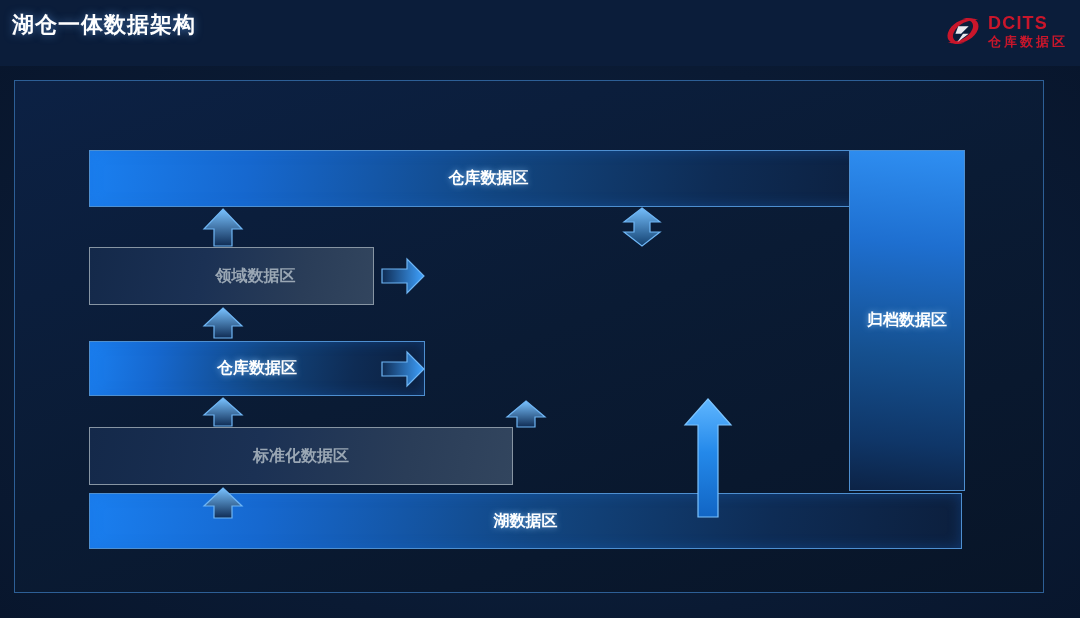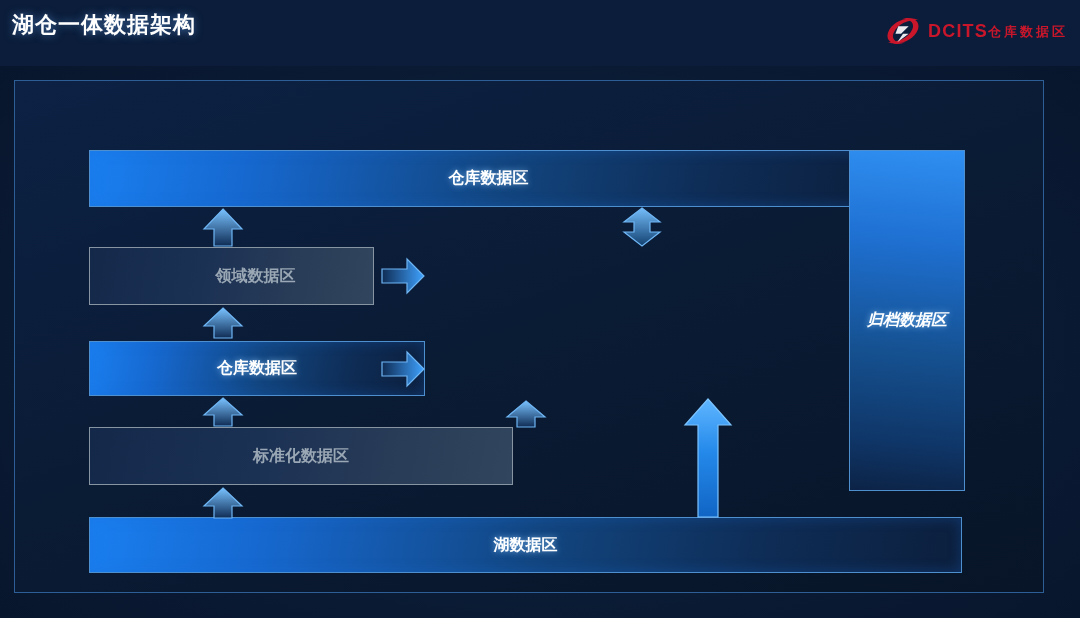--- a/index.html
+++ b/index.html
@@ -22,21 +22,21 @@
     background:#0b1d3a;
   }
   #page-title {
     position:absolute; left:12px; top:10px;
     font-size:22px; font-weight:bold; color:#ffffff;
     letter-spacing:1px;
     text-shadow:0 0 8px rgba(110,175,255,.55);
   }
   #logo { position:absolute; right:12px; top:9px; height:44px; display:flex; align-items:center; gap:6px; }
   #logo-mark { width:38px; height:34px; }
-  #logo-text { display:flex; align-items:flex-start; line-height:1; }
+  #logo-text { display:flex; flex-direction:column; align-items:flex-start; line-height:1; }
   #logo-en { font-size:18px; font-weight:bold; color:#c9162b; letter-spacing:1.2px; }
   #logo-cn { font-size:13px; font-weight:bold; color:#c9162b; letter-spacing:3px; margin-top:3px; }
 
   
   #panel {
     position:absolute; left:14px; top:80px; width:1030px; height:513px;
     border:1px solid #2d5f96;
     background:linear-gradient(160deg,#0c2144 0%,#0a1b34 50%,#081528 100%);
   }
   #panel-title {
@@ -63,21 +63,20 @@
     background:linear-gradient(100deg,#14294a 0%,#1b3154 40%,#2a3d58 75%,#32455e 100%);
     border:1px solid #8795a3;
     color:#9aa7b4;
     text-shadow:none;
   }
   .node.vertical {
     background:linear-gradient(185deg,#2f8ff2 0%,#1e6fd0 28%,#15508f 60%,#0f3668 85%,#0c2346 100%);
     border:1px solid #4e8fd0;
     color:#ffffff;
     text-shadow:0 0 6px rgba(150,205,255,.75);
-    font-style:italic;
   }
   .node.big { font-size:17px; }
 
   
   .arrow { position:absolute; }
   .arrow svg { display:block; overflow:visible; }
 </style>
 </head>
 <body>
 
@@ -110,21 +109,21 @@
     </div>
 
     <div class="node active" style="left:74px; top:260px; width:336px; height:55px;">
       <span>仓库数据区</span>
     </div>
 
     <div class="node muted" style="left:74px; top:346px; width:424px; height:58px;">
       <span>标准化数据区</span>
     </div>
 
-    <div class="node active" style="left:74px; top:436px; width:873px; height:56px;">
+    <div class="node active" style="left:74px; top:412px; width:873px; height:56px;">
       <span>湖数据区</span>
     </div>
 
 
     <div class="node vertical" style="left:834px; top:69px; width:116px; height:341px;">
       <span>归档数据区</span>
     </div>
 
     <div class="arrow" style="left:186px; top:406px;">
       <svg width="44" height="32" viewBox="0 0 44 32">

